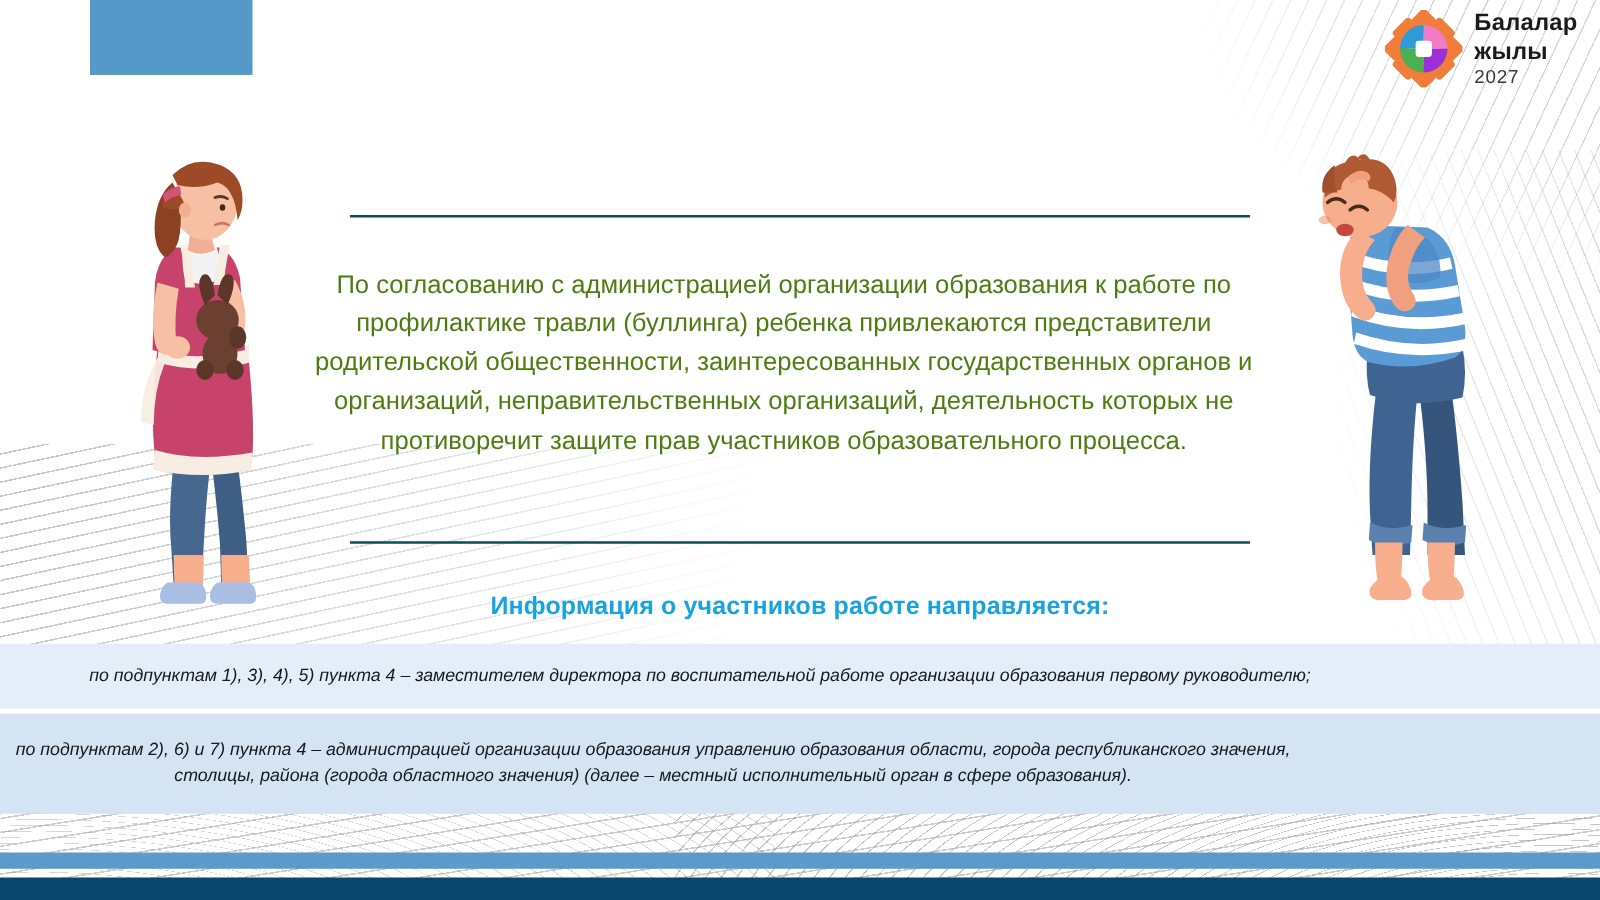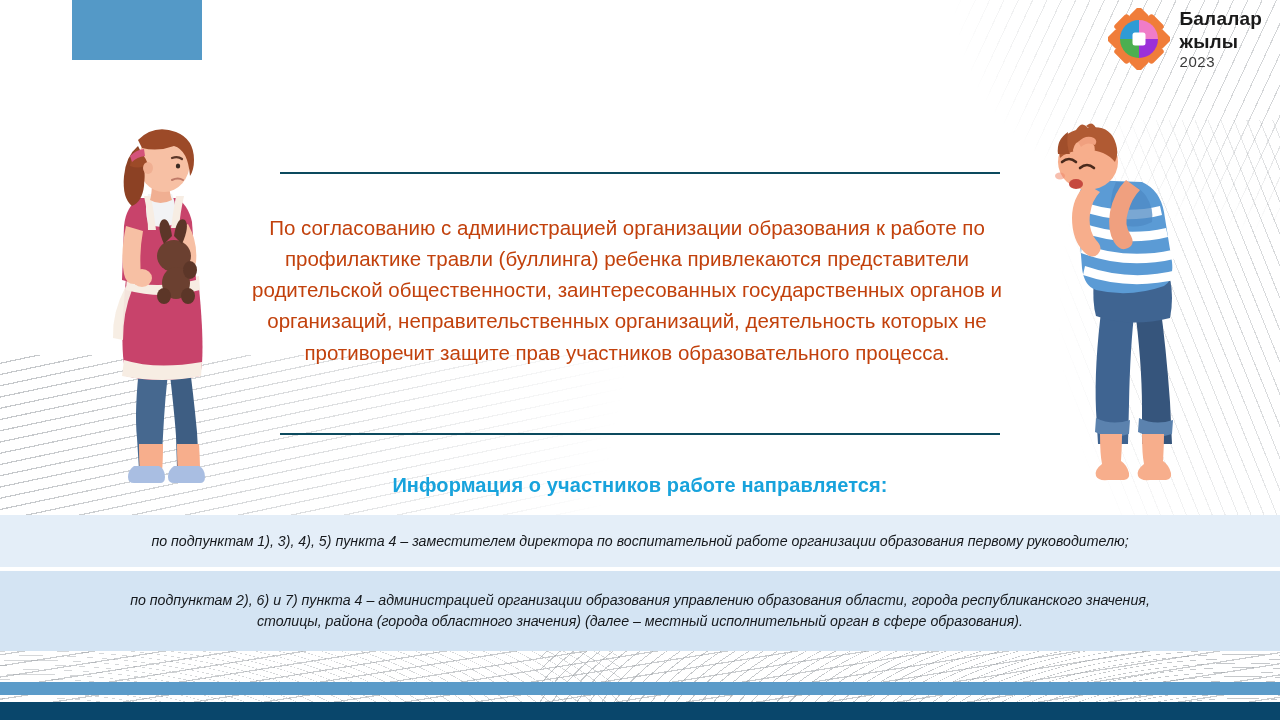--- a/index.html
+++ b/index.html
@@ -67,31 +67,31 @@
   .logo-l2{margin-top:4px;}
   .logo-year{font-size:15px;color:#3a3a3a;margin-top:3px;letter-spacing:.6px;}
 
   
   .rule{position:absolute;left:280px;width:720px;height:1.5px;background:#0c4a5e;}
   .rule-top{top:172px;}
   .rule-bot{top:433px;}
 
   .main-text{
     position:absolute;left:232px;top:212px;width:790px;
-    text-align:center;font-size:20.5px;line-height:1.52;color:#c2410c;
+    text-align:center;font-size:20.5px;line-height:1.52;color:#4d7c0f;
   }
 
   
   .sub-head{
     position:absolute;left:0;right:0;top:474px;text-align:center;
     font-size:20px;font-weight:bold;color:#18A3DC;letter-spacing:.1px;
   }
 
   
-  .band{position:absolute;left:0;width:1280px;display:flex;align-items:center;justify-content:center;}
+  .band{position:absolute;left:0;width:1280px;display:flex;align-items:center;}
   .band-1{top:515px;height:52px;background:#E4EEF8;}
   .band-2{top:571px;height:80px;background:#D4E4F3;}
   .band-inner{
     font-style:italic;font-size:14.2px;line-height:1.45;color:#15181c;
     text-align:center;width:1120px;
   }
   .band-2 .band-inner{width:1045px;}
 
   
   .footer-stripe{position:absolute;left:0;top:682px;width:1280px;height:13px;background:#5B9BC9;}
@@ -132,21 +132,21 @@
           <path d="M31 31 L50 31 A19 19 0 0 0 31 12 Z" fill="#F07CC8"></path>
           <path d="M31 31 L31 50 A19 19 0 0 1 12 31 Z" fill="#4CAF50"></path>
           <path d="M31 31 L50 31 A19 19 0 0 1 31 50 Z" fill="#9B30D9"></path>
           <rect x="24.5" y="24.5" width="13" height="13" rx="2.5" fill="#ffffff"></rect>
         </g>
       </svg>
     </div>
     <div class="logo-text">
       <span class="logo-l1">Балалар</span>
       <span class="logo-l2">жылы</span>
-      <span class="logo-year">2023</span>
+      <span class="logo-year">2027</span>
     </div>
   </div>
 
   <div class="rule rule-top"></div>
   <div class="rule rule-bot"></div>
 
   <div class="main-text">По согласованию с администрацией организации образования к работе по профилактике травли (буллинга) ребенка привлекаются представители родительской общественности, заинтересованных государственных органов и организаций, неправительственных организаций, деятельность которых не противоречит защите прав участников образовательного процесса.</div>
 
   <div class="sub-head">Информация о участников работе направляется:</div>
 

